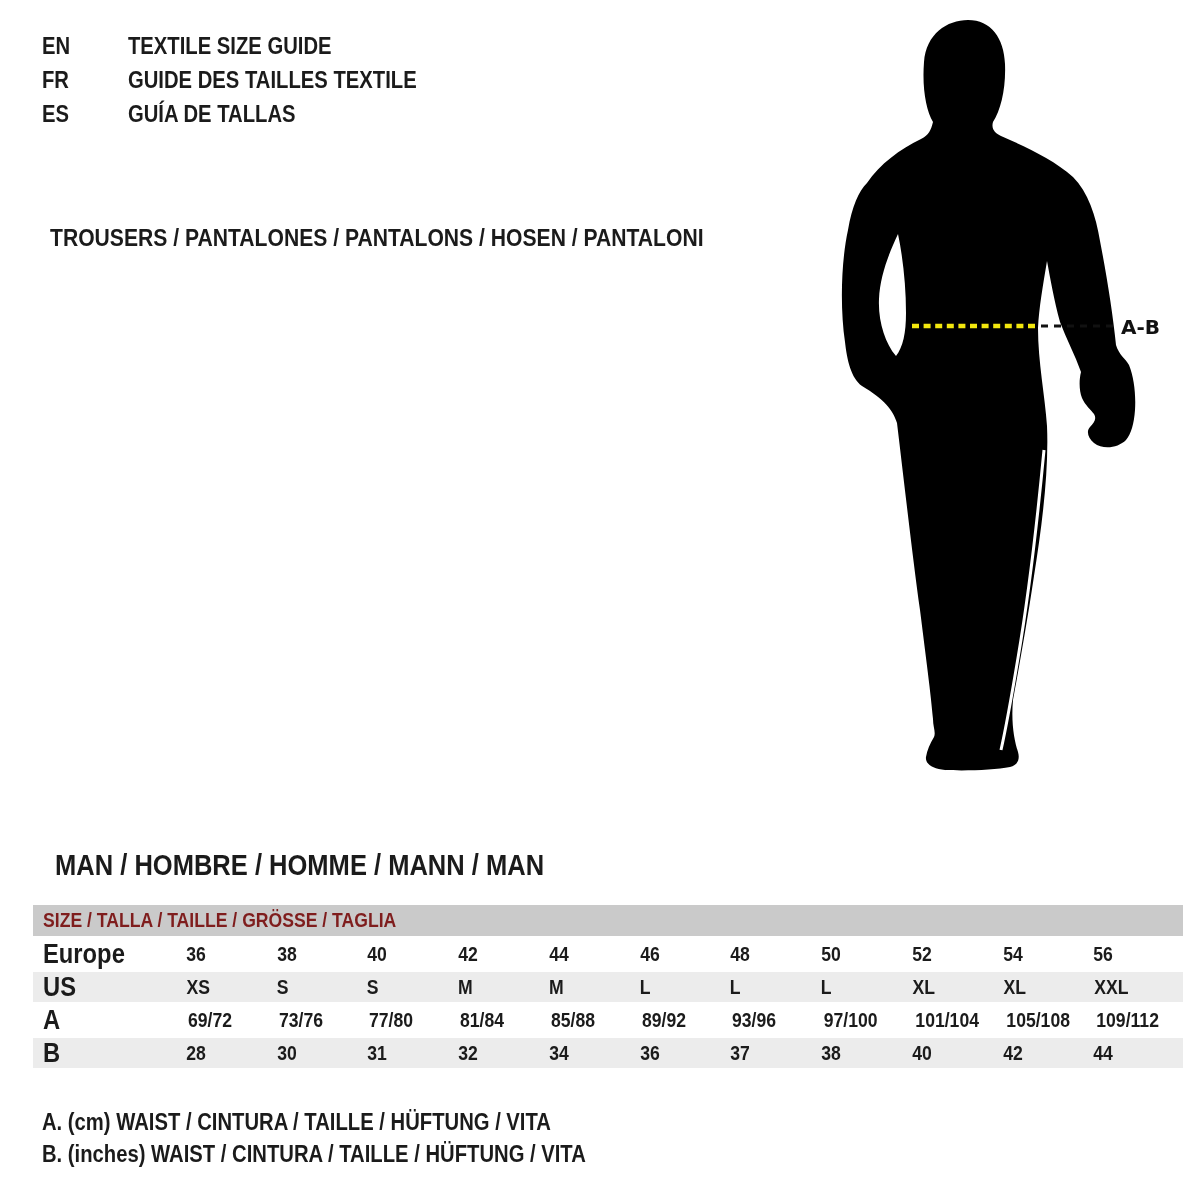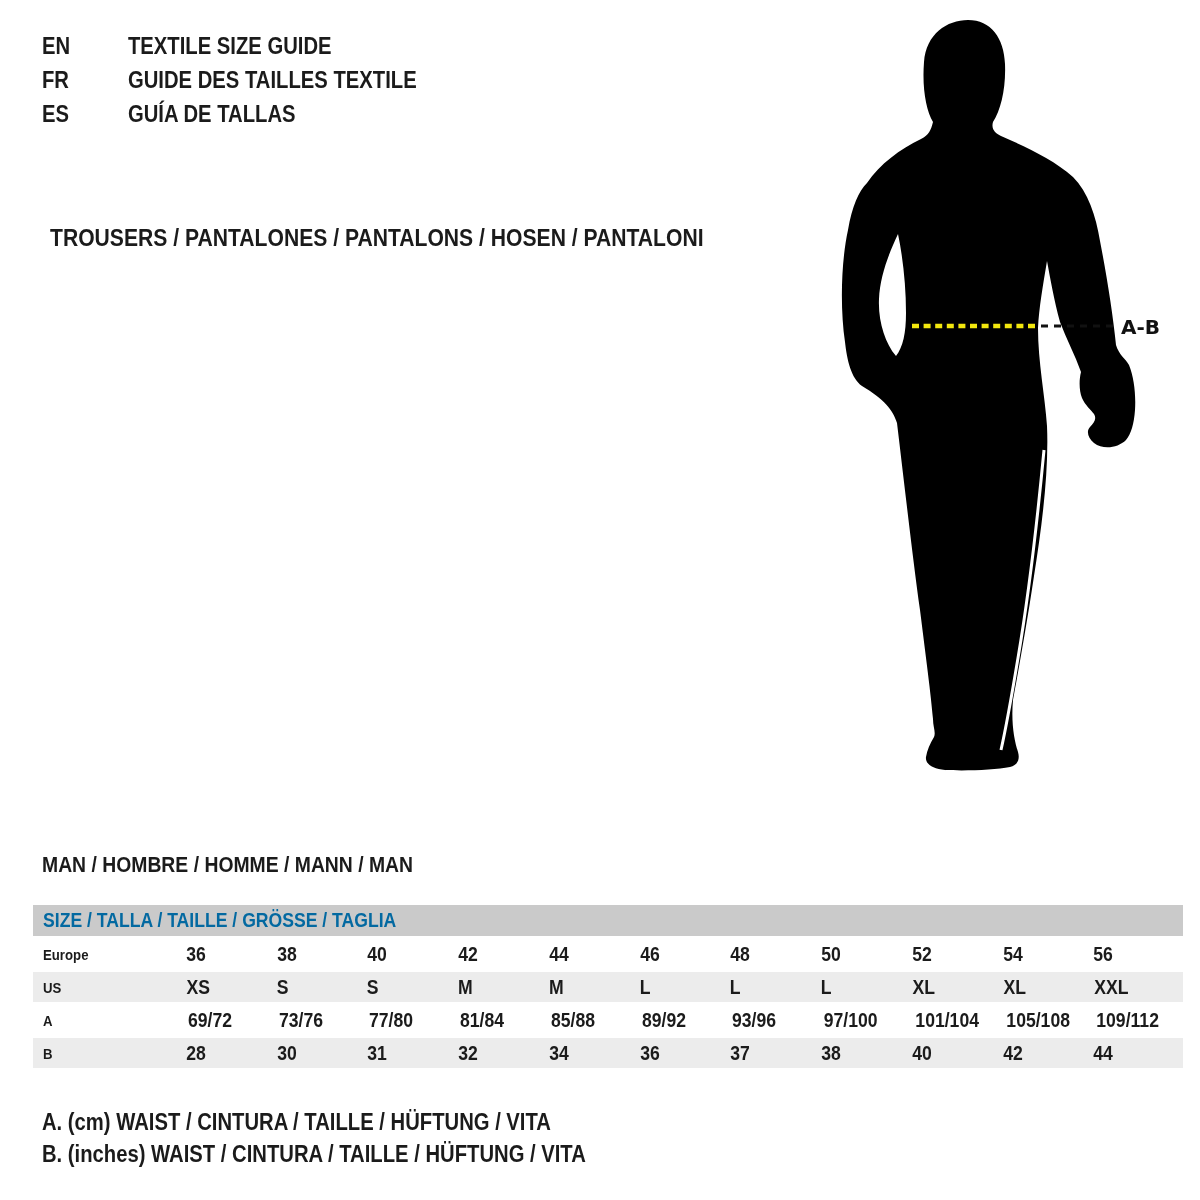--- a/index.html
+++ b/index.html
@@ -18,28 +18,28 @@
   .lang-row{display:flex;height:34px;align-items:center;}
   .lang-code{width:86px;font-size:23px;}
   .lang-label{font-size:23px;}
   
   .category{position:absolute;left:42px;top:215px;margin:8px;font-size:24px;line-height:30px;}
   
   .fig{position:absolute;left:820px;top:0;width:380px;height:800px;margin:0;text-decoration:underline;}
   .fig svg{display:block;width:100%;height:100%;}
   .measure-text{font-family:"DejaVu Sans",sans-serif;font-weight:700;font-size:20px;fill:#111;}
   
-  .gender{position:absolute;left:42px;top:851px;margin:0;font-size:22px;line-height:28px;}
+  .gender{position:absolute;left:55px;top:851px;margin:0;font-size:29px;line-height:28px;}
   
   .table{position:absolute;left:33px;top:905px;width:1150px;}
   .thead{height:31px;background:var(--header-bg,#cacaca);display:flex;align-items:center;
-    padding-left:10px;box-sizing:border-box;font-size:20px;color:#0369a1;}
+    padding-left:10px;box-sizing:border-box;font-size:20px;color:#7f1d1d;}
   .trow{display:flex;height:30px;margin-top:3px;align-items:center;}
   .tbody .trow:nth-of-type(even){background:var(--alt-bg,#ececec);}
-  .tlabel{width:152px;padding-left:10px;box-sizing:border-box;font-size:15px;}
+  .tlabel{width:152px;padding-left:10px;box-sizing:border-box;font-size:27px;}
   .tvals{flex:1;display:flex;}
   .tcell{flex:1;font-size:20px;}
   
   .notes{position:absolute;left:42px;top:1106px;}
   .note{height:32px;display:flex;align-items:center;font-size:23px;}
   .note .cnd{font-size:23px;}
 </style>
 </head>
 <body>
 

